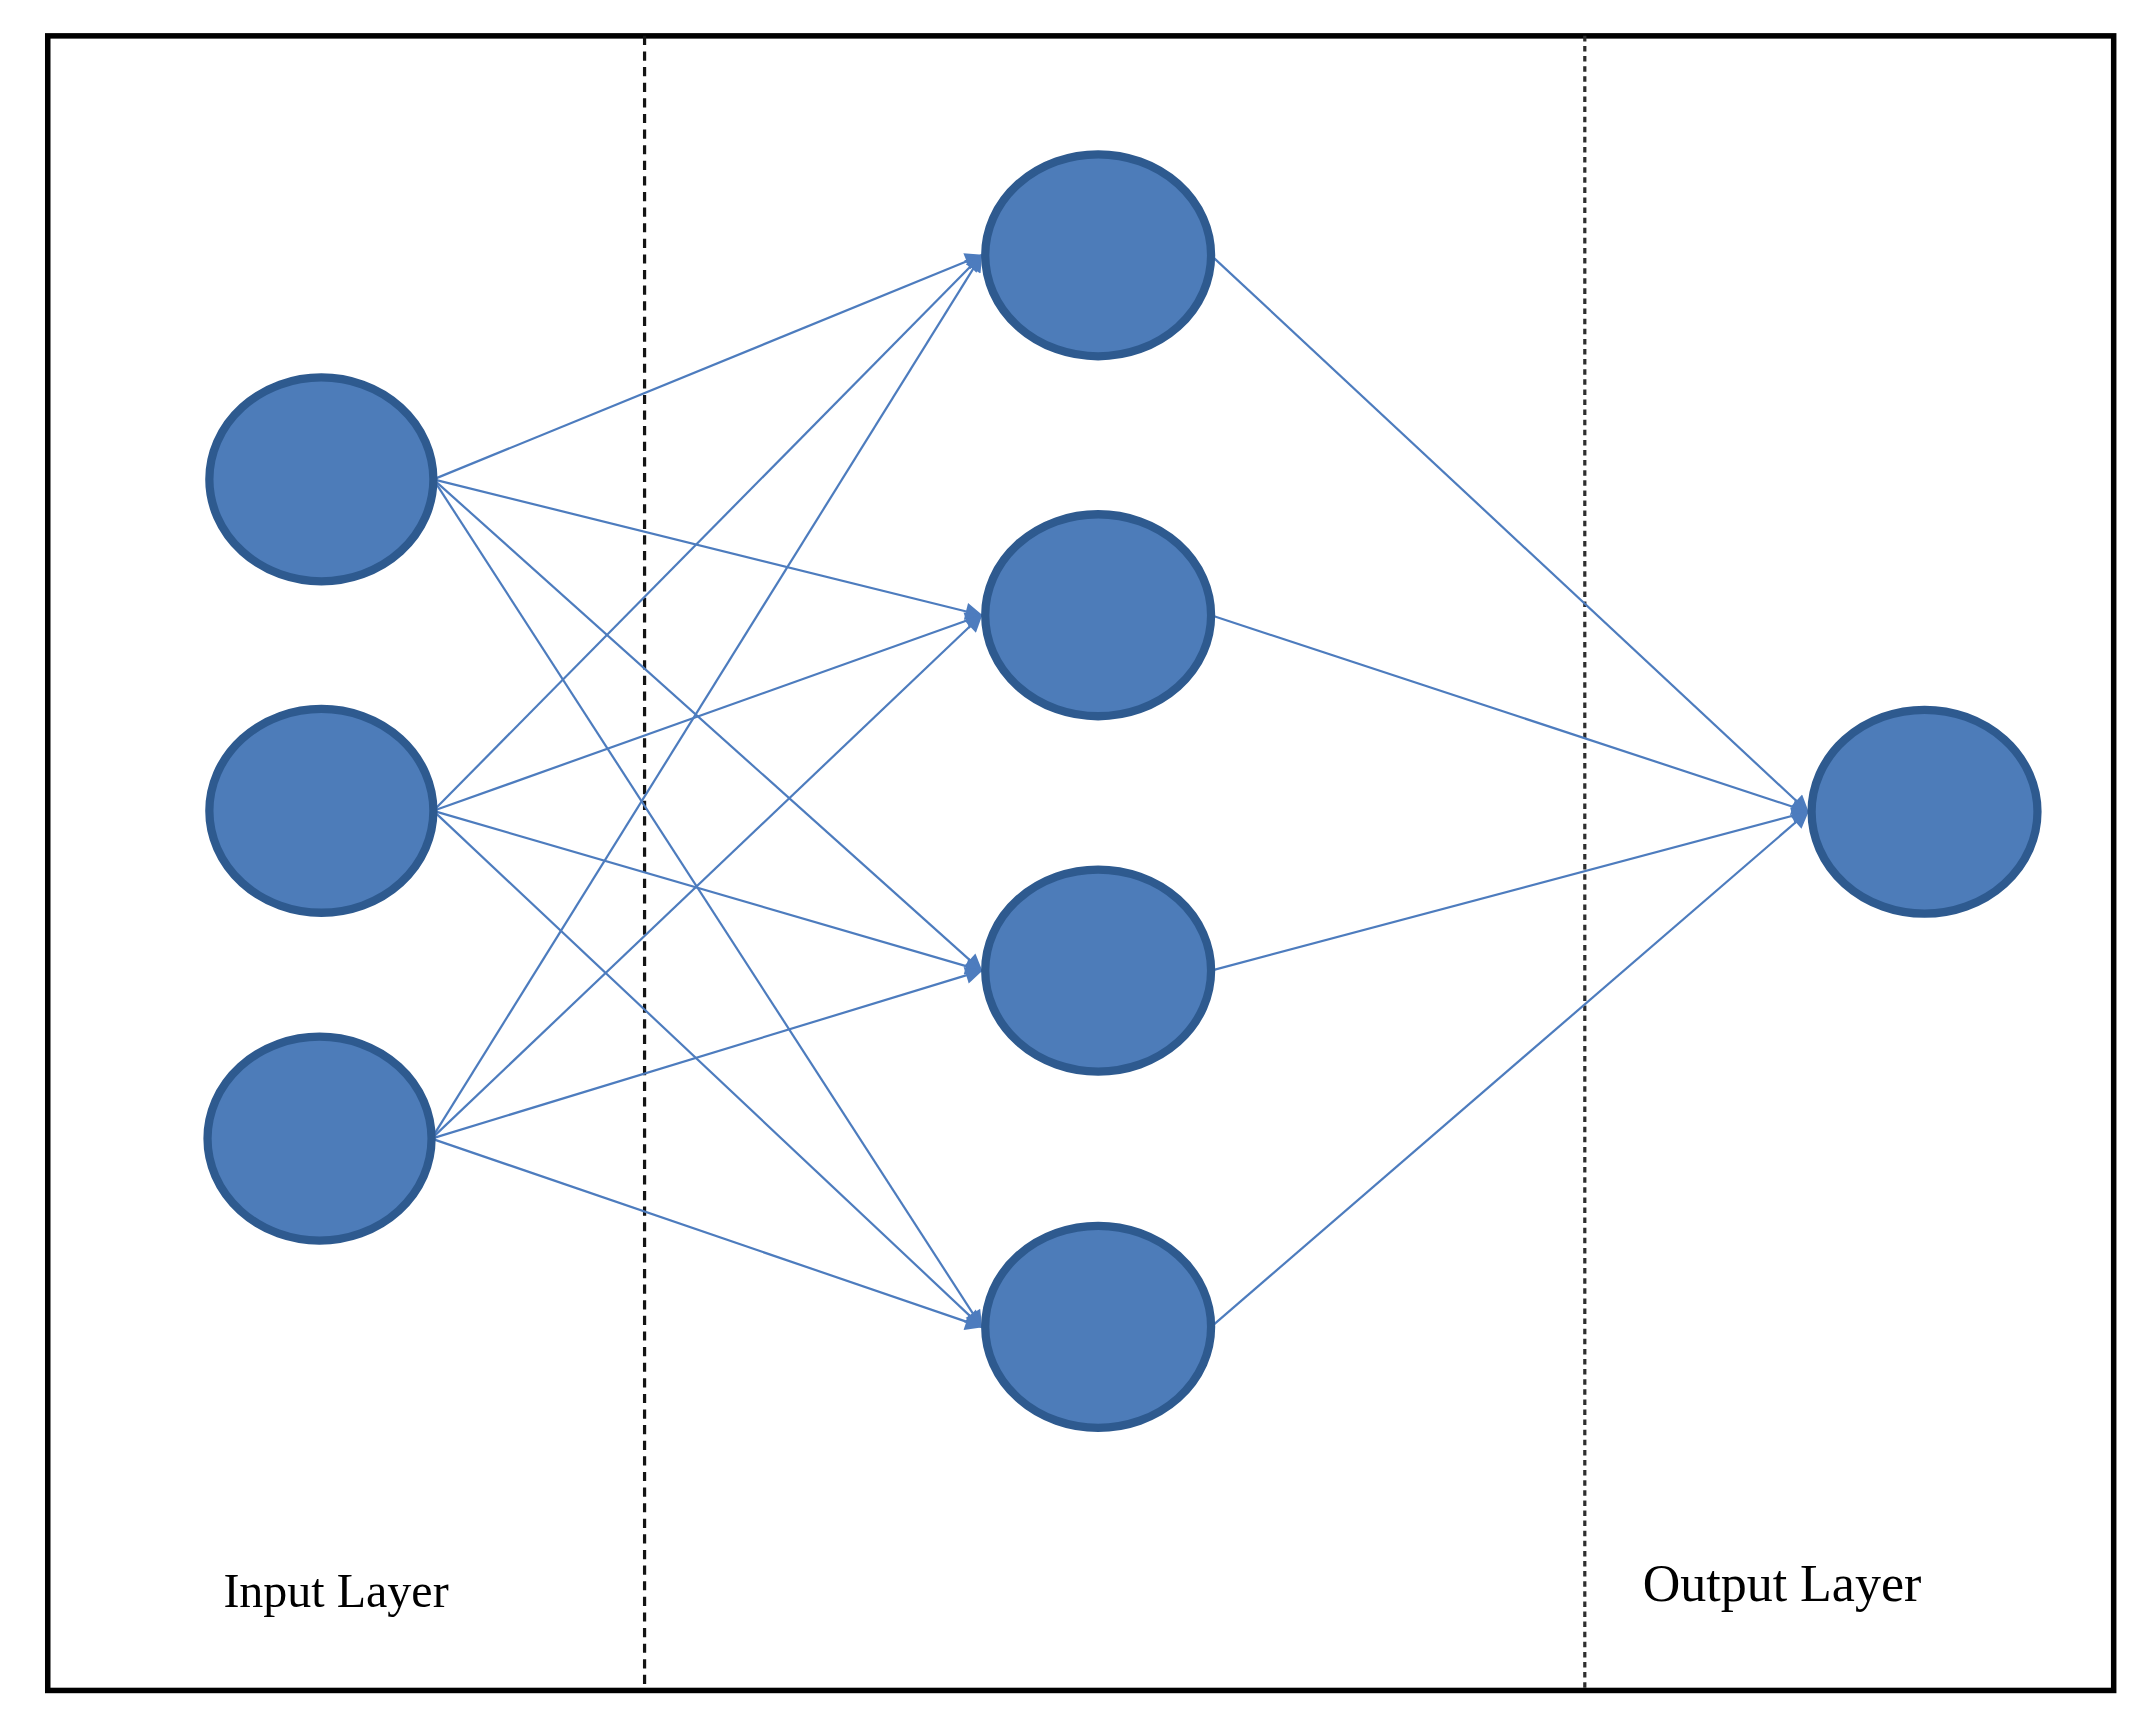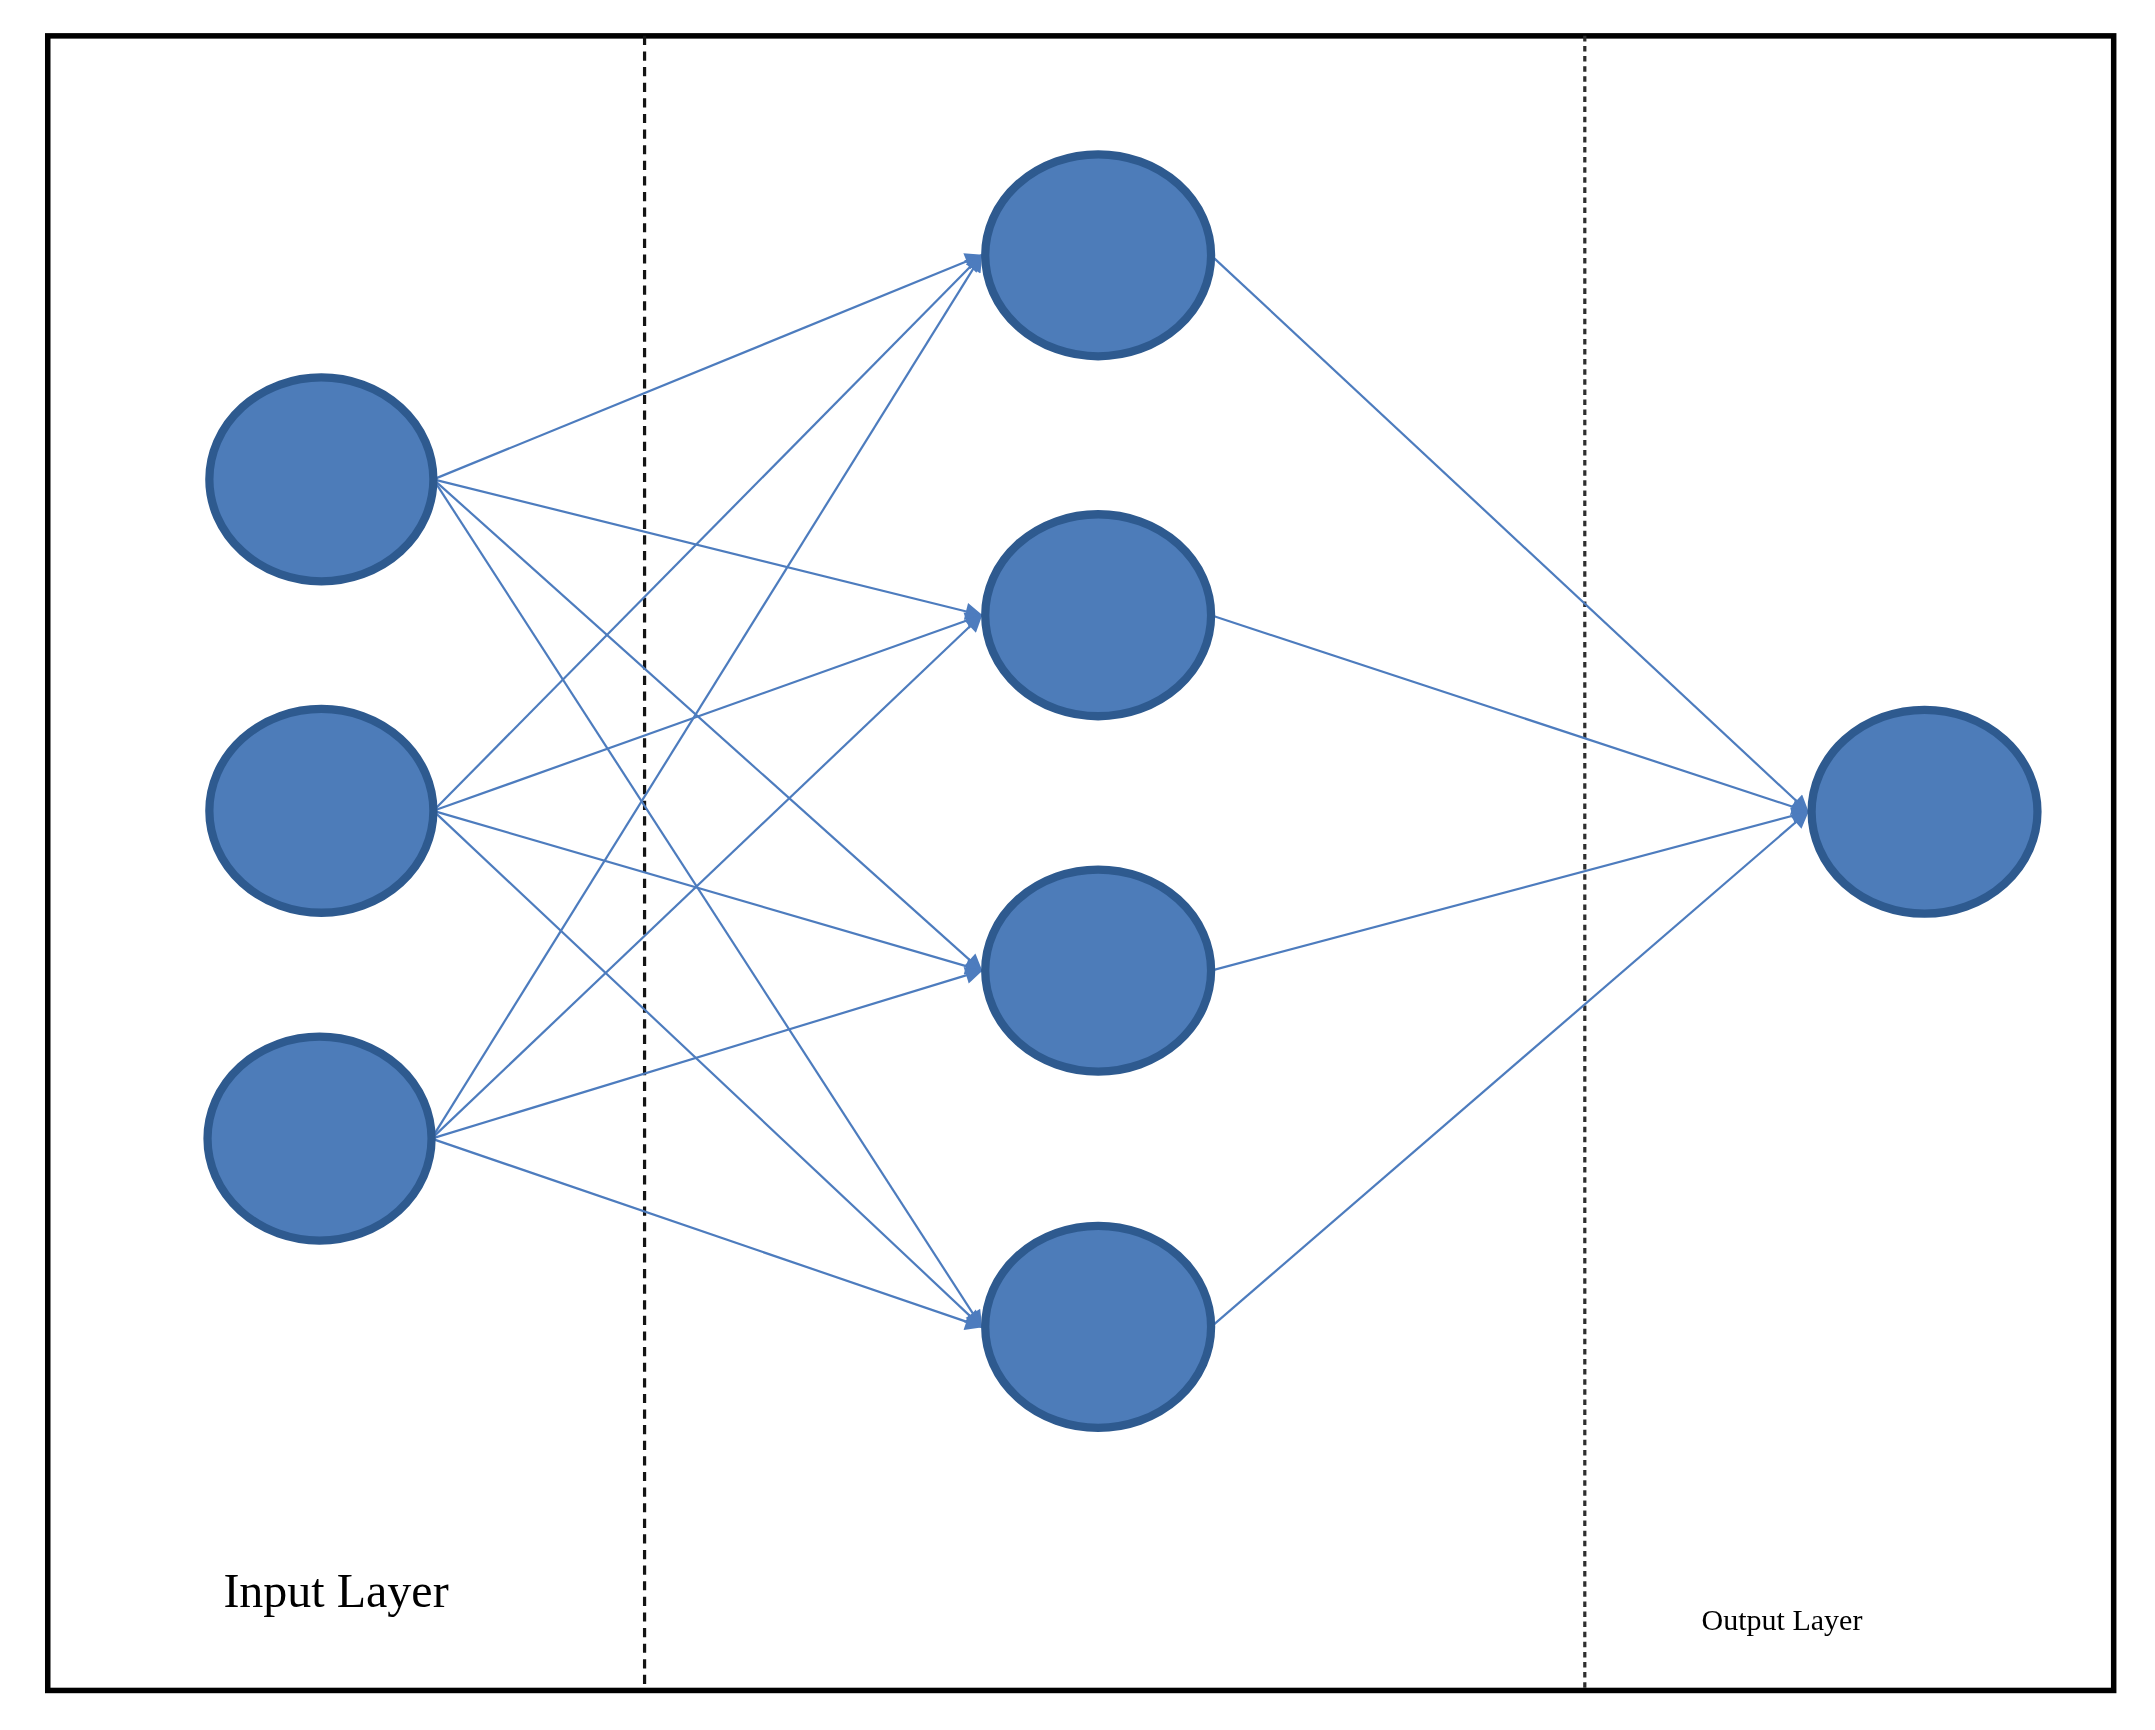--- a/index.html
+++ b/index.html
@@ -28,21 +28,21 @@
   .layer-label {
     position: absolute;
     transform: translate(-50%, -50%);
     font-family: "Liberation Serif", serif;
     color: #000000;
     white-space: nowrap;
     line-height: 1;
   }
   #label-input  { font-size: 48px; }
   #label-hidden { font-size: 53px; }
-  #label-output { font-size: 30px; margin-top: 36px; }
+  #label-output { font-size: 52px; }
 </style>
 </head>
 <body>
 
 <div id="figure">
   <svg id="net-svg" viewBox="0 0 2347 1884" xmlns="http://www.w3.org/2000/svg">
       <defs>
         <marker id="arrow" viewBox="0 0 10 10" refX="9.2" refY="5" markerUnits="userSpaceOnUse" markerWidth="27" markerHeight="19" orient="auto">
           <path d="M0,0 L10,5 L0,10 z" fill="#4d7cbe"></path>
         </marker>

